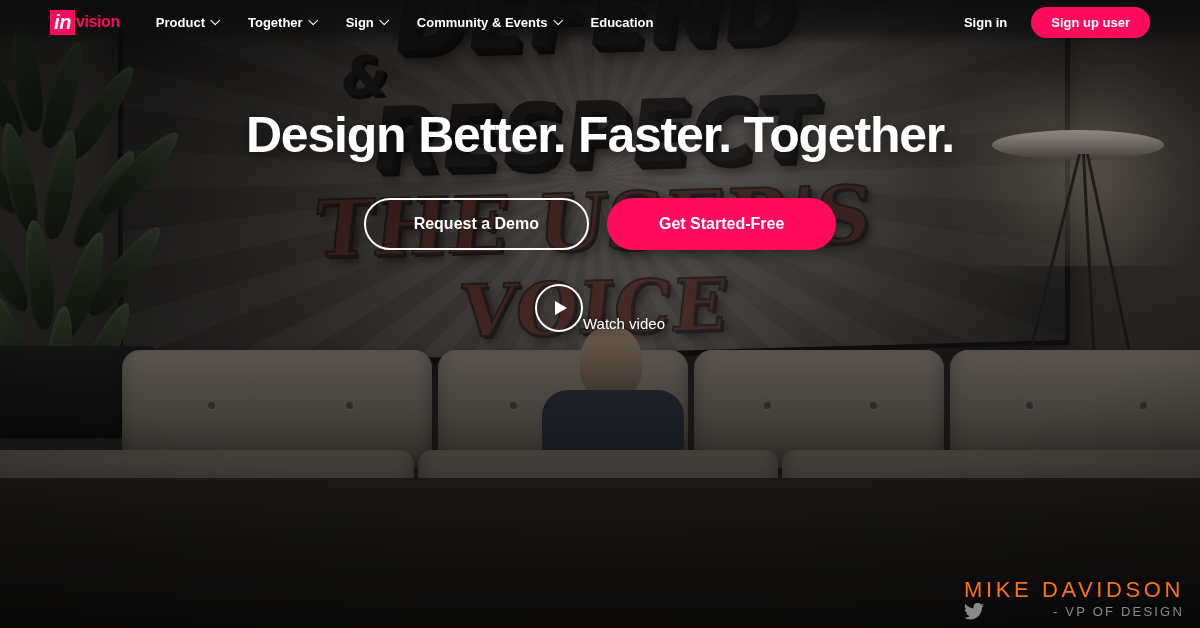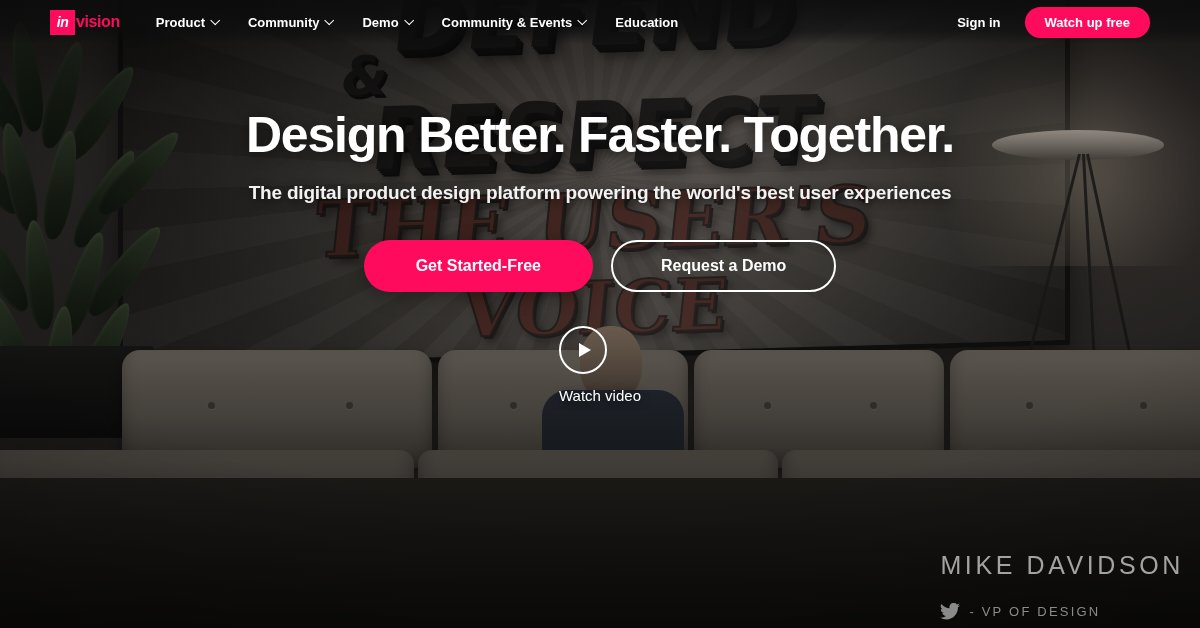--- a/index.html
+++ b/index.html
@@ -198,21 +198,21 @@
     display:flex; align-items:center;
     padding:0 50px;
     z-index:40;
     background:linear-gradient(180deg, rgba(12,12,13,.88) 0%, rgba(12,12,13,.55) 70%, rgba(12,12,13,0) 100%);
   }
   .logo { display:flex; align-items:center; margin-right:36px; cursor:pointer; }
   .logo-mark {
     width:25px; height:25px;
     background:#ff0b5e;
     display:flex; align-items:center; justify-content:center;
-    font-style:italic; font-weight:700; font-size:14px;
+    font-style:italic; font-weight:700; font-size:20px;
     color:#ffffff; line-height:1;
     letter-spacing:-.5px;
   }
   .logo-word {
     margin-left:1px;
     font-weight:700; font-size:16px;
     color:#ff0b5e; letter-spacing:-.4px;
   }
   .nav-links { display:flex; align-items:center; gap:30px; }
   .nav-link {
@@ -276,21 +276,21 @@
   }
   .btn-outline {
     background:rgba(0,0,0,.05);
     color:#ffffff;
     border:2px solid #ffffff;
     padding:15px 48px;
   }
 
   .video-block {
     margin-top:34px;
-    display:flex; flex-direction:column; align-items:flex-start;
+    display:flex; flex-direction:row; align-items:flex-end;
     cursor:pointer;
   }
   .play-circle {
     width:48px; height:48px; border-radius:50%;
     border:2px solid #ffffff;
     display:flex; align-items:center; justify-content:center;
   }
   .play-tri {
     width:0; height:0;
     border-left:12px solid #ffffff;
@@ -305,27 +305,27 @@
   }
 
   
   .caption {
     position:absolute; right:16px; bottom:8px;
     z-index:30;
     text-align:right;
     color:#8d8d8d;
   }
   .cap-name {
-    font-size:25px; font-weight:400;
+    font-size:22px; font-weight:400;
     letter-spacing:3.6px;
-    color:#a3a3a3;
+    color:#f97316;
   }
   .cap-row {
-    margin-top:23px;
-    display:flex; align-items:center; justify-content:flex-start; gap:9px;
+    margin-top:0;
+    display:flex; align-items:center; justify-content:space-between; 
   }
   .cap-role {
     font-size:13px; font-weight:400;
     letter-spacing:2.2px;
     color:#8a8a8a;
   }
   .tw-bird { display:block; }
 </style>
 </head>
 <body>
@@ -414,49 +414,48 @@
       <span class="logo-mark">in</span>
       <span class="logo-word">vision</span>
     </div>
 
     <div class="nav-links">
       <div class="nav-link">
         <span>Product</span>
         <span class="chev"></span>
       </div>
       <div class="nav-link">
-        <span>Community</span>
+        <span>Together</span>
         <span class="chev"></span>
       </div>
       <div class="nav-link">
-        <span>Demo</span>
+        <span>Sign</span>
         <span class="chev"></span>
       </div>
       <div class="nav-link">
         <span>Community &amp; Events</span>
         <span class="chev"></span>
       </div>
       <div class="nav-link">
         <span>Education</span>
       </div>
     </div>
 
     <div class="nav-right">
       <span class="signin">Sign in</span>
-      <button class="signup">Watch up free</button>
+      <button class="signup">Sign up user</button>
     </div>
   </div>
 
   <div class="hero-content">
     <h1 class="headline">Design Better. Faster. Together.</h1>
-    <p class="subhead">The digital product design platform powering the world's best user experiences</p>
 
     <div class="cta-row">
+      <button class="btn btn-outline">Request a Demo</button>
       <button class="btn btn-primary">Get Started-Free</button>
-      <button class="btn btn-outline">Request a Demo</button>
     </div>
 
     <div class="video-block">
       <span class="play-circle">
         <span class="play-tri"></span>
       </span>
       <span class="watch-label">Watch video</span>
     </div>
   </div>
 

